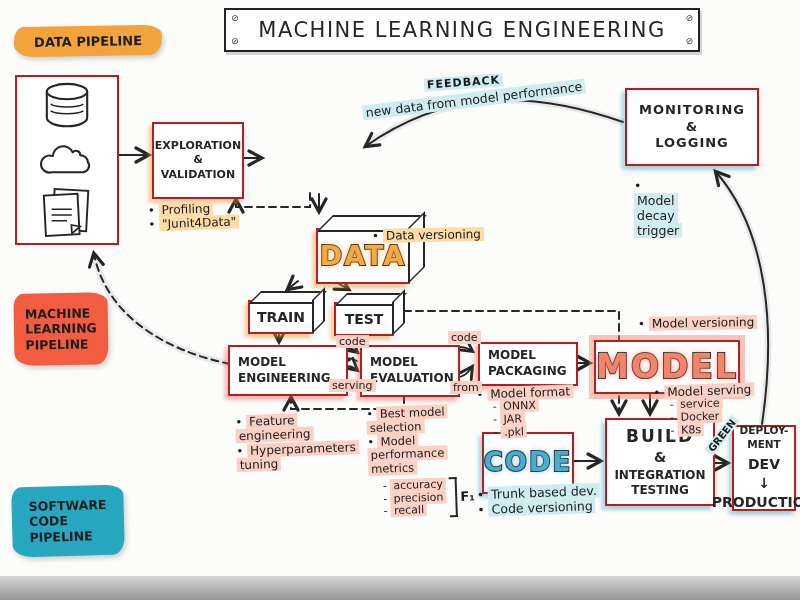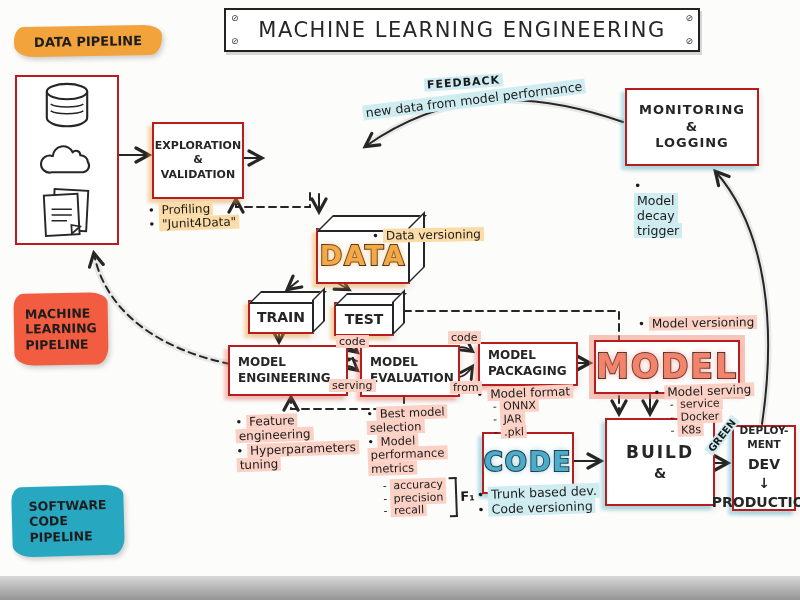--- a/index.html
+++ b/index.html
@@ -145,20 +145,22 @@
     <span class="bubble bub-r" style="font-size:33px;">MODEL</span>
   </div>
 
   <div class="box glow-t" style="left:482px;top:432px;width:88px;height:58px;">
     <span class="bubble bub-b" style="font-size:26px;">CODE</span>
   </div>
 
   <div class="box glow-t" style="left:605px;top:418px;width:106px;height:84px;gap:1px;">
     <span style="font-size:17px;letter-spacing:2px;">BUILD</span>
     <span style="font-size:14px;">&amp;</span>
+    <span class="pre" style="font-size:12px;">INTEGRATION
+TESTING</span>
   </div>
 
   <div class="box glow-t" style="left:732px;top:425px;width:60px;height:82px;">
     <span class="pre" style="font-size:10.5px;">DEPLOY-
 MENT</span>
     <span class="pre" style="font-size:14px;margin-top:4px;line-height:1.35;">DEV
 ↓
 PRODUCTION</span>
   </div>
 

